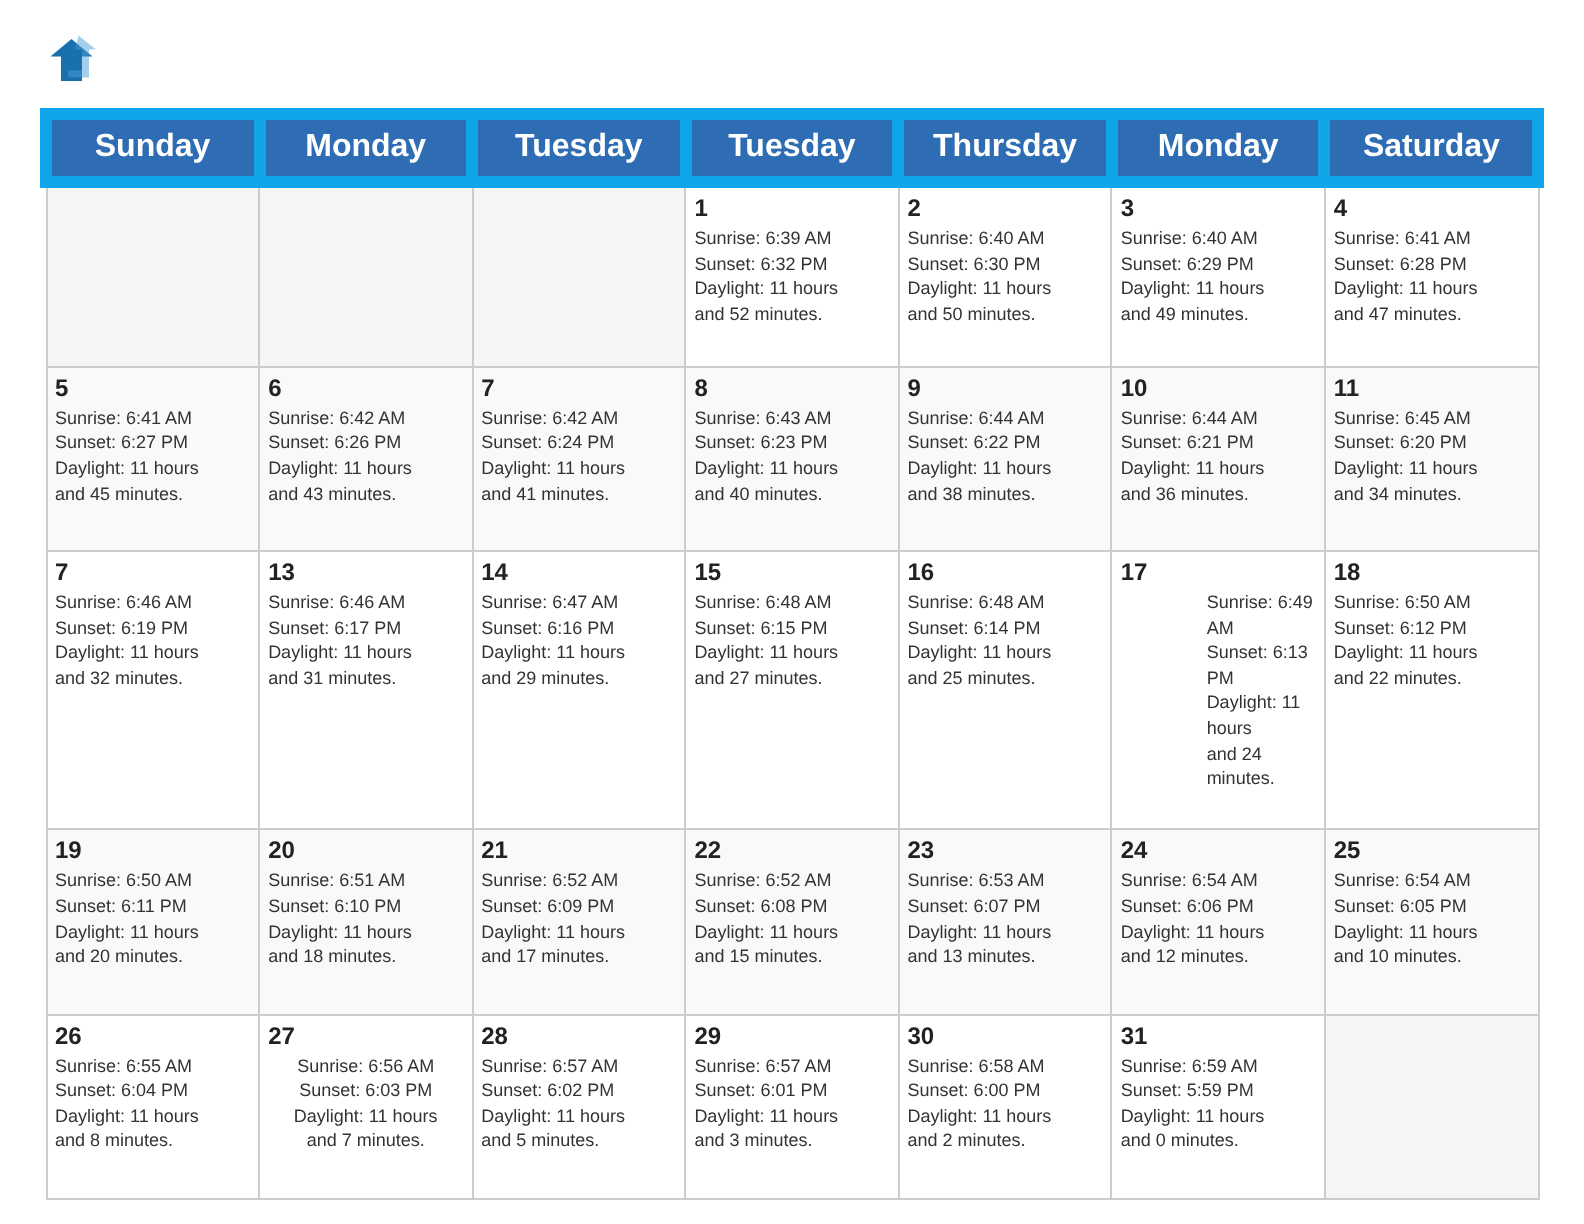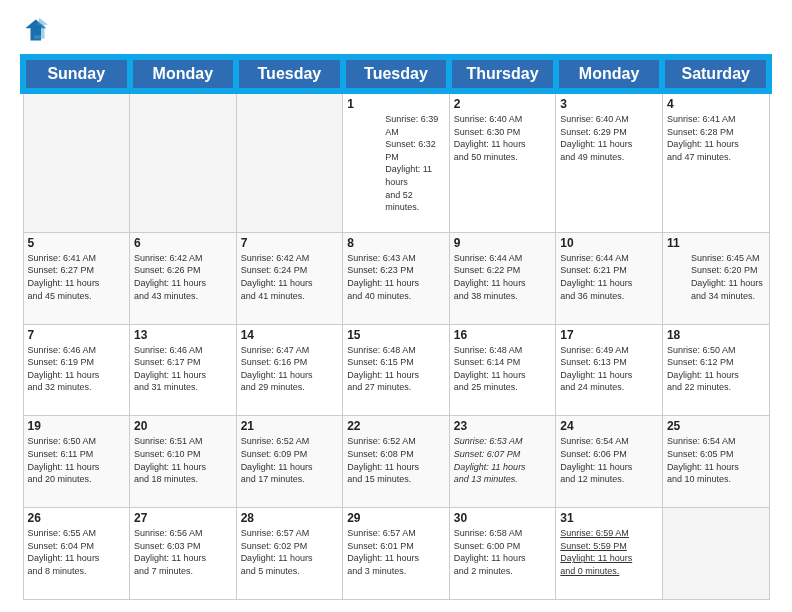--- a/index.html
+++ b/index.html
@@ -135,21 +135,21 @@
           <th>Saturday</th>
         </tr>
     </thead>
     <tbody id="calendar-body">
     <tr>
           <td class="empty"></td>
           <td class="empty"></td>
           <td class="empty"></td>
           <td>
             <span class="day-number">1</span>
-            <div class="day-info" style="white-space: pre-line; margin-left: 38px;">Sunrise: 6:39 AM
+            <div class="day-info" style="white-space: pre-line;">Sunrise: 6:39 AM
 Sunset: 6:32 PM
 Daylight: 11 hours
 and 52 minutes.</div>
           </td>
           <td>
             <span class="day-number">2</span>
             <div class="day-info" style="white-space: pre-line;">Sunrise: 6:40 AM
 Sunset: 6:30 PM
 Daylight: 11 hours
 and 50 minutes.</div>
@@ -207,21 +207,21 @@
           </td>
           <td>
             <span class="day-number">10</span>
             <div class="day-info" style="white-space: pre-line;">Sunrise: 6:44 AM
 Sunset: 6:21 PM
 Daylight: 11 hours
 and 36 minutes.</div>
           </td>
           <td>
             <span class="day-number">11</span>
-            <div class="day-info" style="white-space: pre-line; margin-left: 24px;">Sunrise: 6:45 AM
+            <div class="day-info" style="white-space: pre-line;">Sunrise: 6:45 AM
 Sunset: 6:20 PM
 Daylight: 11 hours
 and 34 minutes.</div>
           </td>
         </tr>
         <tr>
           <td>
             <span class="day-number">7</span>
             <div class="day-info" style="white-space: pre-line;">Sunrise: 6:46 AM
 Sunset: 6:19 PM
@@ -251,21 +251,21 @@
           </td>
           <td>
             <span class="day-number">16</span>
             <div class="day-info" style="white-space: pre-line;">Sunrise: 6:48 AM
 Sunset: 6:14 PM
 Daylight: 11 hours
 and 25 minutes.</div>
           </td>
           <td>
             <span class="day-number">17</span>
-            <div class="day-info" style="white-space: pre-line;">Sunrise: 6:49 AM
+            <div class="day-info" style="white-space: pre-line; margin-left: 43px;">Sunrise: 6:49 AM
 Sunset: 6:13 PM
 Daylight: 11 hours
 and 24 minutes.</div>
           </td>
           <td>
             <span class="day-number">18</span>
             <div class="day-info" style="white-space: pre-line;">Sunrise: 6:50 AM
 Sunset: 6:12 PM
 Daylight: 11 hours
 and 22 minutes.</div>
@@ -295,21 +295,21 @@
           </td>
           <td>
             <span class="day-number">22</span>
             <div class="day-info" style="white-space: pre-line;">Sunrise: 6:52 AM
 Sunset: 6:08 PM
 Daylight: 11 hours
 and 15 minutes.</div>
           </td>
           <td>
             <span class="day-number">23</span>
-            <div class="day-info" style="white-space: pre-line; font-style: italic;">Sunrise: 6:53 AM
+            <div class="day-info" style="white-space: pre-line;">Sunrise: 6:53 AM
 Sunset: 6:07 PM
 Daylight: 11 hours
 and 13 minutes.</div>
           </td>
           <td>
             <span class="day-number">24</span>
             <div class="day-info" style="white-space: pre-line;">Sunrise: 6:54 AM
 Sunset: 6:06 PM
 Daylight: 11 hours
 and 12 minutes.</div>
@@ -325,21 +325,21 @@
         <tr>
           <td>
             <span class="day-number">26</span>
             <div class="day-info" style="white-space: pre-line;">Sunrise: 6:55 AM
 Sunset: 6:04 PM
 Daylight: 11 hours
 and 8 minutes.</div>
           </td>
           <td>
             <span class="day-number">27</span>
-            <div class="day-info" style="white-space: pre-line;">Sunrise: 6:56 AM
+            <div class="day-info" style="white-space: pre-line; text-align: center;">Sunrise: 6:56 AM
 Sunset: 6:03 PM
 Daylight: 11 hours
 and 7 minutes.</div>
           </td>
           <td>
             <span class="day-number">28</span>
             <div class="day-info" style="white-space: pre-line;">Sunrise: 6:57 AM
 Sunset: 6:02 PM
 Daylight: 11 hours
 and 5 minutes.</div>
@@ -353,21 +353,21 @@
           </td>
           <td>
             <span class="day-number">30</span>
             <div class="day-info" style="white-space: pre-line;">Sunrise: 6:58 AM
 Sunset: 6:00 PM
 Daylight: 11 hours
 and 2 minutes.</div>
           </td>
           <td>
             <span class="day-number">31</span>
-            <div class="day-info" style="white-space: pre-line; text-decoration: underline;">Sunrise: 6:59 AM
+            <div class="day-info" style="white-space: pre-line;">Sunrise: 6:59 AM
 Sunset: 5:59 PM
 Daylight: 11 hours
 and 0 minutes.</div>
           </td>
           <td class="empty"></td>
         </tr>
       </tbody>
   </table>
 </div>
 

